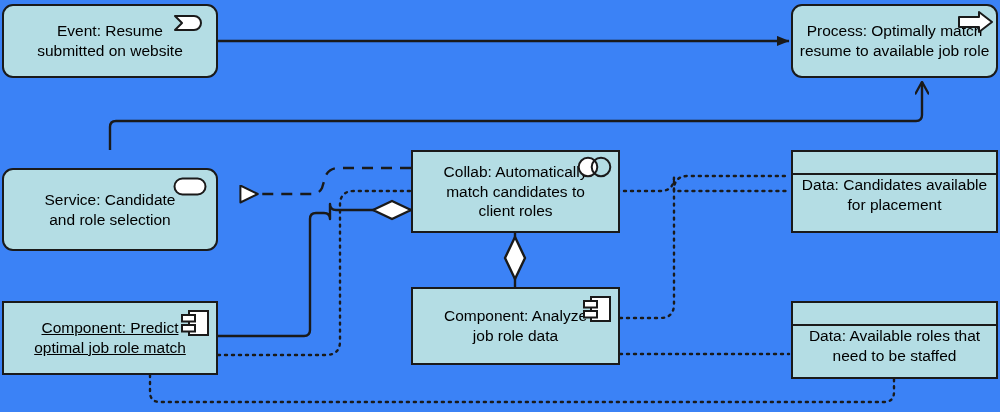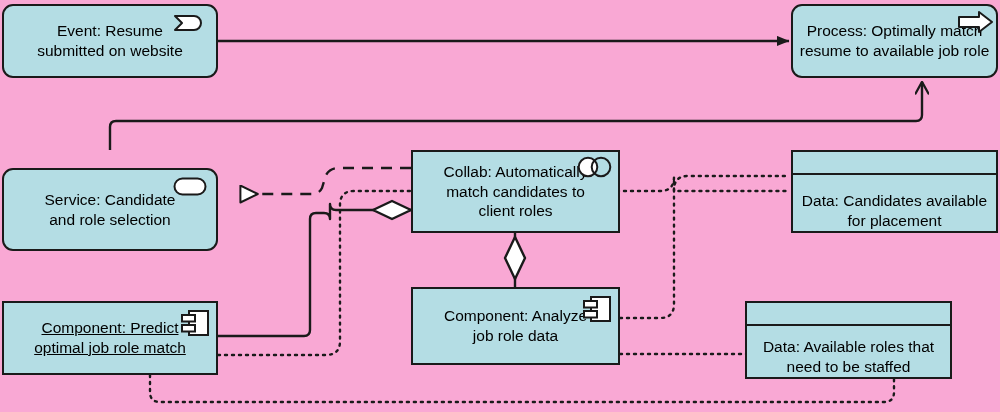--- a/index.html
+++ b/index.html
@@ -7,21 +7,21 @@
     padding: 0;
     background: #ffffff;
   }
   body {
     font-family: "Liberation Sans", sans-serif;
   }
   #canvas {
     position: relative;
     width: 1000px;
     height: 412px;
-    background: #f9a8d4;
+    background: #3b82f6;
     overflow: hidden;
   }
   #edge-layer {
     position: absolute;
     left: 0;
     top: 0;
     width: 1000px;
     height: 412px;
   }
   .node {
@@ -62,21 +62,21 @@
     padding: 0;
   }
   .dataobj-header {
     height: 21px;
     border-bottom: 2px solid #1a1a1a;
     flex: 0 0 auto;
   }
   .dataobj-body {
     flex: 1 1 auto;
     display: flex;
-    align-items: flex-end;
+    align-items: flex-start;
     justify-content: center;
   }
 </style>
 </head>
 <body>
 
 <div id="canvas">
 
   <svg id="edge-layer" viewBox="0 0 1000 412" xmlns="http://www.w3.org/2000/svg">
     <defs>
@@ -192,21 +192,21 @@
       <svg width="30" height="28" viewBox="0 0 30 28">
         <rect x="9" y="2" width="19" height="24" fill="#ffffff" stroke="#1a1a1a" stroke-width="2"></rect>
         <rect x="2" y="6" width="13" height="6.5" fill="#ffffff" stroke="#1a1a1a" stroke-width="2"></rect>
         <rect x="2" y="16" width="13" height="6.5" fill="#ffffff" stroke="#1a1a1a" stroke-width="2"></rect>
       </svg>
     </span>
     <span class="node-label">Component: Analyze
 job role data</span>
   </div>
 
-  <div class="node dataobj" style="left:745px; top:301px; width:207px; height:78px;">
+  <div class="node dataobj" style="left:791px; top:301px; width:207px; height:78px;">
     <div class="dataobj-header"></div>
     <div class="dataobj-body">
       <span class="node-label">Data: Available roles that
 need to be staffed</span>
     </div>
   </div>
 
 </div>
 
 </body></html>

